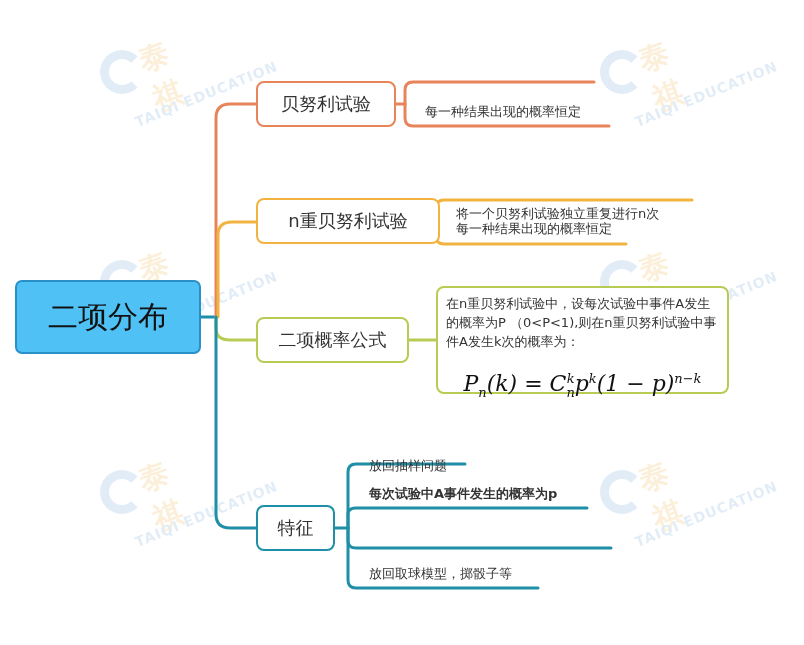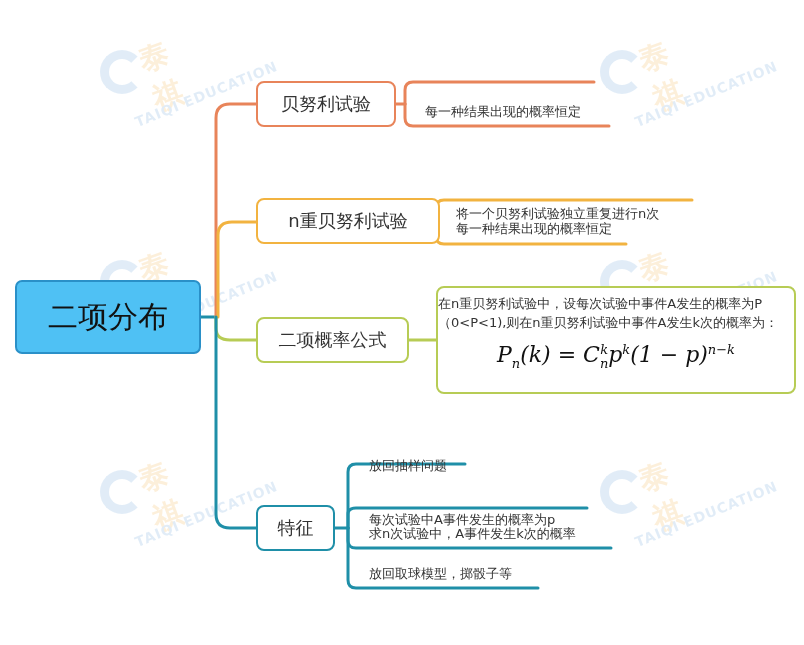--- a/index.html
+++ b/index.html
@@ -14,25 +14,25 @@
                 transform:rotate(-20deg); }
   .wm .logo-s { position:absolute; left:30px; top:46px; font-size:14px; font-weight:bold; color:#4a8fd0;
                 transform:rotate(-22deg); letter-spacing:1px; white-space:nowrap; }
   .root { position:absolute; left:15px; top:280px; width:186px; height:74px; background:#4fc1f4;
           border:2px solid #2a90c8; border-radius:7px; box-sizing:border-box; display:flex;
           align-items:center; justify-content:center; font-size:30px; color:#111; }
   .node { position:absolute; height:46px; background:#fff; border:2px solid; border-radius:8px;
           box-sizing:border-box; display:flex; align-items:center; justify-content:center;
           font-size:18px; color:#333; }
   .leaf { position:absolute; font-size:13px; color:#333; white-space:nowrap; }
-  .formula-box { position:absolute; left:436px; top:286px; width:360px; height:108px; border:2px solid #b7cc55;
-                 border-radius:8px; box-sizing:border-box; padding:6px 0; background:#fff; }
+  .formula-box { position:absolute; left:436px; top:286px; width:293px; height:108px; border:2px solid #b7cc55;
+                 border-radius:8px; box-sizing:border-box; padding:6px 8px; background:#fff; }
   .formula-text { font-size:13px; line-height:19px; color:#333; }
   .formula-math { text-align:center; font-family:"DejaVu Serif", "Liberation Serif", serif; font-size:22px;
-                  font-style:italic; margin-top:10px; color:#111; }
+                  font-style:italic; margin-top:20px; color:#111; }
   .formula-math sup, .formula-math sub { font-size:13px; }
 </style>
 </head>
 <body>
 
 <div class="canvas">
 
   <div class="wm" style="left:100px;top:40px;">
     <div class="logo-c"></div>
     <div class="logo-t">泰祺</div>
@@ -116,17 +116,16 @@
 
   <div class="leaf" style="left:456px;top:177px;margin-top:28px;">将一个贝努利试验独立重复进行n次</div>
   <div class="leaf" style="left:456px;top:220px;">每一种结果出现的概率恒定</div>
 
   <div class="formula-box">
     <div class="formula-text">在n重贝努利试验中，设每次试验中事件A发生的概率为P （0&lt;P&lt;1),则在n重贝努利试验中事件A发生k次的概率为：</div>
     <div class="formula-math">P<sub>n</sub>(k) = C<sub>n</sub><sup style="margin-left:-8px;">k</sup>p<sup>k</sup>(1 − p)<sup>n−k</sup></div>
   </div>
 
   <div class="leaf" style="left:369px;top:441px;margin-top:16px;">放回抽样问题</div>
-  <div class="leaf" style="left:369px;top:511px;">每次试验中A事件发生的概率为p</div>
-  <div class="leaf" style="left:369px;top:525px;">求n次试验中，A事件发生k次的概率</div>
+  <div class="leaf" style="left:369px;top:485px;font-weight:bold;">每次试验中A事件发生的概率为p</div>
   <div class="leaf" style="left:369px;top:565px;">放回取球模型，掷骰子等</div>
 
 </div>
 
 </body></html>

